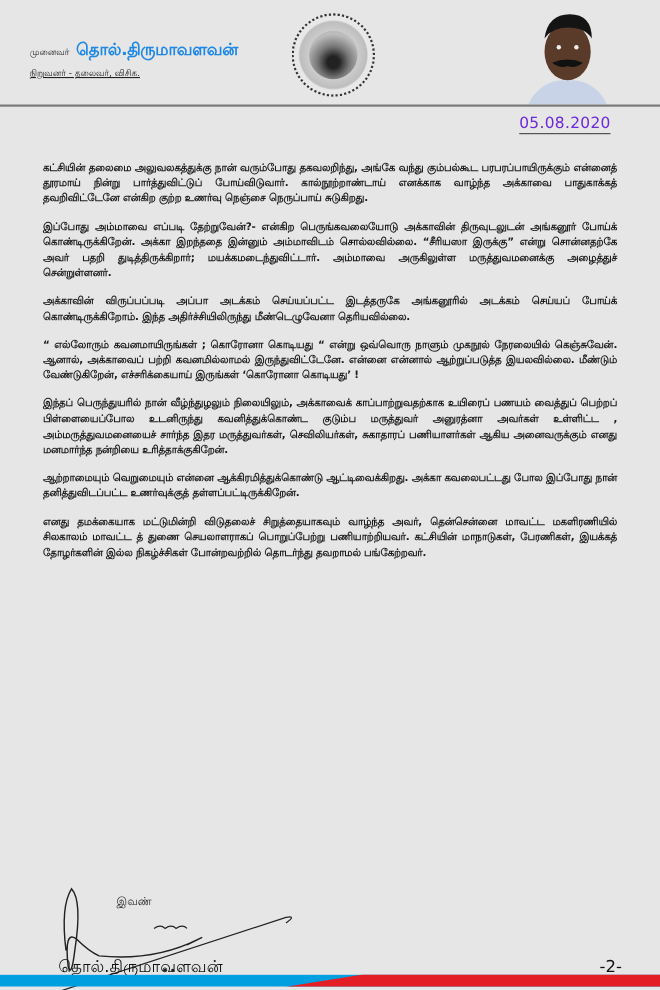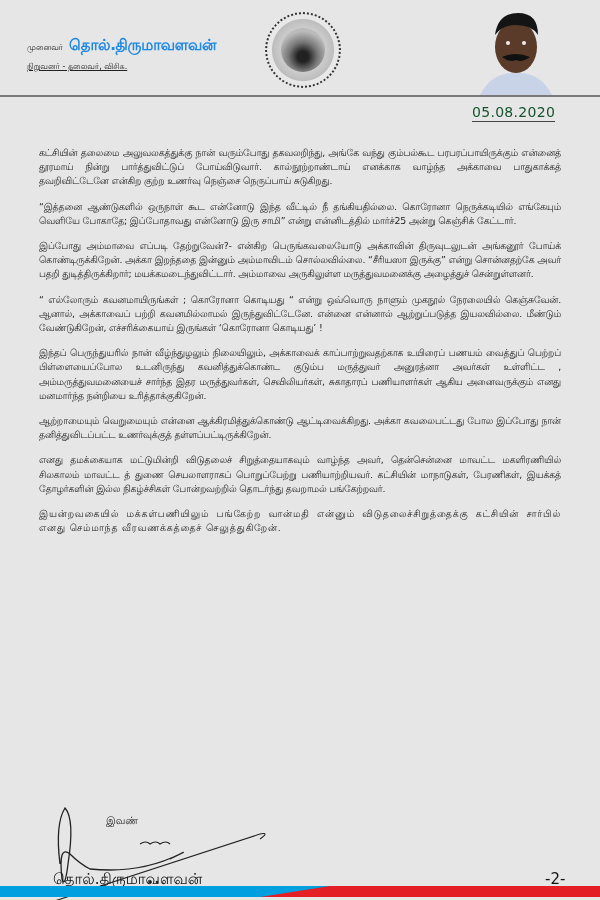--- a/index.html
+++ b/index.html
@@ -16,27 +16,27 @@
   .founder-role { font-size: 8px; color: #222; }
   .founder-name { font-size: 15px; font-weight: bold; color: #1e88e5; letter-spacing: -0.3px; }
   .founder-title { position: absolute; left: 27px; top: 62px; font-size: 8px; color: #222; text-decoration: underline; }
   .logo {
     position: absolute; left: 265px; top: 12px; width: 76px; height: 76px; border-radius: 50%;
     border: 2px dotted #333; box-sizing: border-box; background: radial-gradient(circle, #d8d8d8 30%, #bdbdbd 60%, #e8e8e8 62%);
   }
   .logo-inner { position: absolute; left: 14px; top: 14px; width: 44px; height: 44px; border-radius: 50%; background: radial-gradient(circle at 50% 65%, #222 15%, #777 40%, #bbb 70%); }
   .portrait { position: absolute; left: 470px; top: 5px; width: 92px; height: 90px; }
   .date {
-    position: absolute; left: 472px; top: 104px; font-size: 14px; color: #14532d;
+    position: absolute; left: 472px; top: 104px; font-size: 14px; color: #6d28d9;
     border-bottom: 1px solid #444; padding-bottom: 1px; letter-spacing: 0.3px;
   }
   .body { position: absolute; left: 39px; top: 146px; width: 522px; }
   .para {
     font-size: 9.4px; line-height: 14.2px; margin: 0 0 11px 0;
-    text-align: justify; color: #1b1b1b; font-weight: normal; letter-spacing: -0.2px;
+    text-align: justify; color: #1b1b1b; font-weight: bold; letter-spacing: -0.2px;
   }
   .para.small { font-size: 7.2px; letter-spacing: -0.3px; white-space: nowrap; overflow: hidden; margin-bottom: 10px; }
   .para.wide { letter-spacing: 0.8px; }
   .sign-block { position: absolute; left: 20px; top: 804px; width: 280px; height: 95px; text-align: right; }
   .sign-label { position: absolute; left: 86px; top: 11px; font-size: 10px; color: #222; }
   .sign-svg { position: absolute; left: 0; top: 0; }
   .sign-name { position: absolute; left: 53px; top: 870px; font-size: 15px; color: #111; }
   .page-num { position: absolute; left: 545px; top: 870px; font-size: 15px; color: #111; }
   .footer-band { position: absolute; left: 0; top: 886px; width: 600px; height: 11px; }
 </style>
@@ -63,27 +63,26 @@
     <circle cx="54" cy="38" r="2" fill="#eee"></circle>
   </svg>
 
   <div class="hdr-line"></div>
 </div>
 
 <div class="date">05.08.2020</div>
 
 <div class="body">
   <p class="para">கட்சியின் தலைமை அலுவலகத்துக்கு நான் வரும்போது தகவலறிந்து, அங்கே வந்து கும்பல்கூட பரபரப்பாயிருக்கும் என்னைத் தூரமாய் நின்று பார்த்துவிட்டுப் போய்விடுவார். கால்நூற்றாண்டாய் எனக்காக வாழ்ந்த அக்காவை பாதுகாக்கத் தவறிவிட்டேனே என்கிற குற்ற உணர்வு நெஞ்சை நெருப்பாய் சுடுகிறது.</p>
-  <p class="para">“இத்தனை ஆண்டுகளில் ஒருநாள் கூட என்னோடு இந்த வீட்டில் நீ தங்கியதில்லை. கொரோனா நெருக்கடியில் எங்கேயும் வெளியே போகாதே; இப்போதாவது என்னோடு இரு சாமி” என்று என்னிடத்தில் மார்ச்25 அன்று கெஞ்சிக் கேட்டார்.</p>
   <p class="para">இப்போது அம்மாவை எப்படி தேற்றுவேன்?- என்கிற பெருங்கவலையோடு அக்காவின் திருவுடலுடன் அங்கனூர் போய்க் கொண்டிருக்கிறேன். அக்கா இறந்ததை இன்னும் அம்மாவிடம் சொல்லவில்லை. “சீரியஸா இருக்கு” என்று சொன்னதற்கே அவர் பதறி துடித்திருக்கிறார்; மயக்கமடைந்துவிட்டார். அம்மாவை அருகிலுள்ள மருத்துவமனைக்கு அழைத்துச் சென்றுள்ளனர்.</p>
+  <p class="para">அக்காவின் விருப்பப்படி அப்பா அடக்கம் செய்யப்பட்ட இடத்தருகே அங்கனூரில் அடக்கம் செய்யப் போய்க் கொண்டிருக்கிறோம். இந்த அதிர்ச்சியிலிருந்து மீண்டெழுவேனா தெரியவில்லை.</p>
   <p class="para">“ எல்லோரும் கவனமாயிருங்கள் ; கொரோனா கொடியது “ என்று ஒவ்வொரு நாளும் முகநூல் நேரலையில் கெஞ்சுவேன். ஆனால், அக்காவைப் பற்றி கவனமில்லாமல் இருந்துவிட்டேனே. என்னை என்னால் ஆற்றுப்படுத்த இயலவில்லை. மீண்டும் வேண்டுகிறேன், எச்சரிக்கையாய் இருங்கள் ‘கொரோனா கொடியது’ !</p>
   <p class="para">இந்தப் பெருந்துயரில் நான் வீழ்ந்துழலும் நிலையிலும், அக்காவைக் காப்பாற்றுவதற்காக உயிரைப் பணயம் வைத்துப் பெற்றப் பிள்ளையைப்போல உடனிருந்து கவனித்துக்கொண்ட குடும்ப மருத்துவர் அனுரத்னா அவர்கள் உள்ளிட்ட , அம்மருத்துவமனையைச் சார்ந்த இதர மருத்துவர்கள், செவிலியர்கள், சுகாதாரப் பணியாளர்கள் ஆகிய அனைவருக்கும் எனது மனமார்ந்த நன்றியை உரித்தாக்குகிறேன்.</p>
   <p class="para">ஆற்றாமையும் வெறுமையும் என்னை ஆக்கிரமித்துக்கொண்டு ஆட்டிவைக்கிறது. அக்கா கவலைபட்டது போல இப்போது நான் தனித்துவிடப்பட்ட உணர்வுக்குத் தள்ளப்பட்டிருக்கிறேன்.</p>
   <p class="para">எனது தமக்கையாக மட்டுமின்றி விடுதலைச் சிறுத்தையாகவும் வாழ்ந்த அவர், தென்சென்னை மாவட்ட மகளிரணியில் சிலகாலம் மாவட்ட த் துணை செயலாளராகப் பொறுப்பேற்று பணியாற்றியவர். கட்சியின் மாநாடுகள், பேரணிகள், இயக்கத் தோழர்களின் இல்ல நிகழ்ச்சிகள் போன்றவற்றில் தொடர்ந்து தவறாமல் பங்கேற்றவர்.</p>
-  <p class="para wide">இயன்றவகையில் மக்கள்பணியிலும் பங்கேற்ற வான்மதி என்னும் விடுதலைச்சிறுத்தைக்கு கட்சியின் சார்பில் எனது செம்மாந்த வீரவணக்கத்தைச் செலுத்துகிறேன்.</p>
 </div>
 
 <div class="sign-block">
   <span class="sign-label">இவண்</span>
   <svg class="sign-svg" width="280" height="100" viewBox="0 0 280 100">
     <path d="M40 60 Q35 20 45 4 Q55 15 48 60 Q45 85 42 75 Q38 40 50 50 Q60 60 70 65 Q120 70 160 50 Q170 45 150 55" fill="none" stroke="#222" stroke-width="1.3"></path>
     <path d="M10 105 L240 30 Q250 28 240 35" fill="none" stroke="#222" stroke-width="1.1"></path>
     <path d="M120 40 q6 -4 10 0 q6 -4 10 0 q6 -4 10 0" fill="none" stroke="#222" stroke-width="1.1"></path>
     <circle cx="130" cy="78" r="1.3" fill="#222"></circle>
     <circle cx="137" cy="78" r="1.3" fill="#222"></circle>

